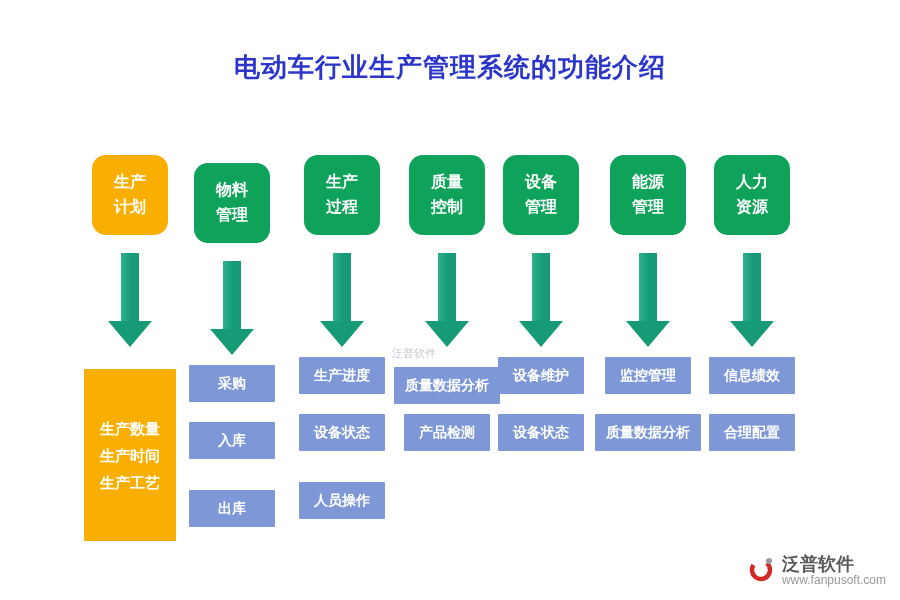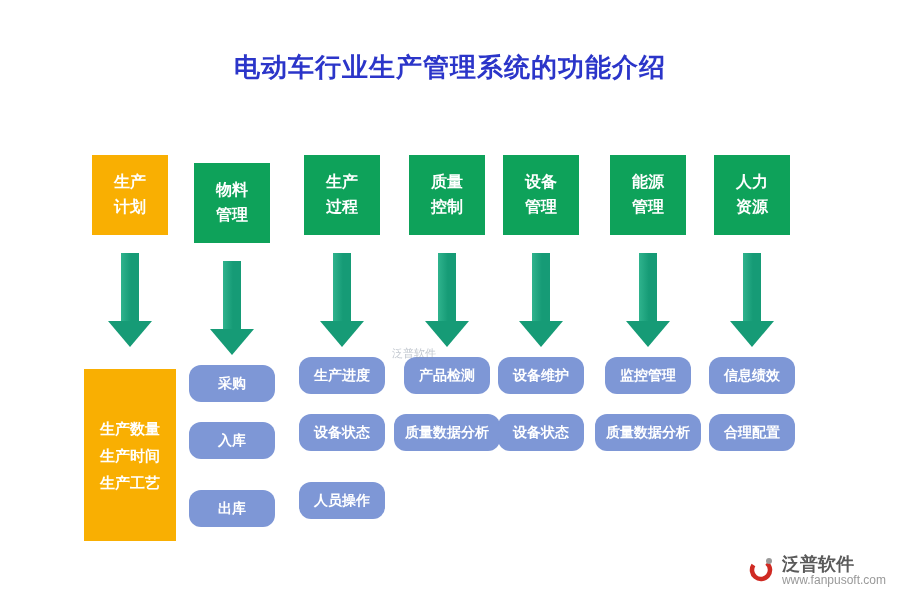--- a/index.html
+++ b/index.html
@@ -47,20 +47,21 @@
     height: 80px;
     display: flex;
     align-items: center;
     justify-content: center;
     text-align: center;
     color: #fff;
     font-size: 16px;
     font-weight: bold;
     line-height: 1.55;
     white-space: pre-line;
+    border-radius: 14px;
   }
   .hdr.green  { background: var(--green, #0EA25A); }
   .hdr.orange { background: var(--orange, #F9AF02); }
 
   .arrow { margin-top: 18px; width: 44px; }
   .arrow .shaft {
     width: 18px;
     height: 68px;
     margin: 0 auto;
     background: linear-gradient(90deg, #2fb38d 0%, var(--arrow, #169B76) 55%);
@@ -94,21 +95,21 @@
     height: 37px;
     padding: 0 11px;
     background: var(--item_blue, #7E97D6);
     color: #fff;
     font-size: 14px;
     font-weight: bold;
     display: flex;
     align-items: center;
     justify-content: center;
     white-space: nowrap;
-    border-radius: 12px;
+    border-radius: 1px;
   }
   .item.first { margin-top: 10px; }
   .item.row3  { margin-top: 31px; }
 
   .watermark {
     position: absolute;
     left: 392px;
     top: 346px;
     font-size: 11px;
     color: #8f9aa8;
@@ -176,22 +177,22 @@
     <div class="item row3">人员操作</div>
   </div>
 
   <div class="col col4">
     <div class="hdr green">质量
 控制</div>
     <div class="arrow">
       <div class="shaft"></div>
       <div class="head"></div>
     </div>
+    <div class="item">质量数据分析</div>
     <div class="item first">产品检测</div>
-    <div class="item">质量数据分析</div>
   </div>
 
   <div class="col col5">
     <div class="hdr green">设备
 管理</div>
     <div class="arrow">
       <div class="shaft"></div>
       <div class="head"></div>
     </div>
     <div class="item first">设备维护</div>

